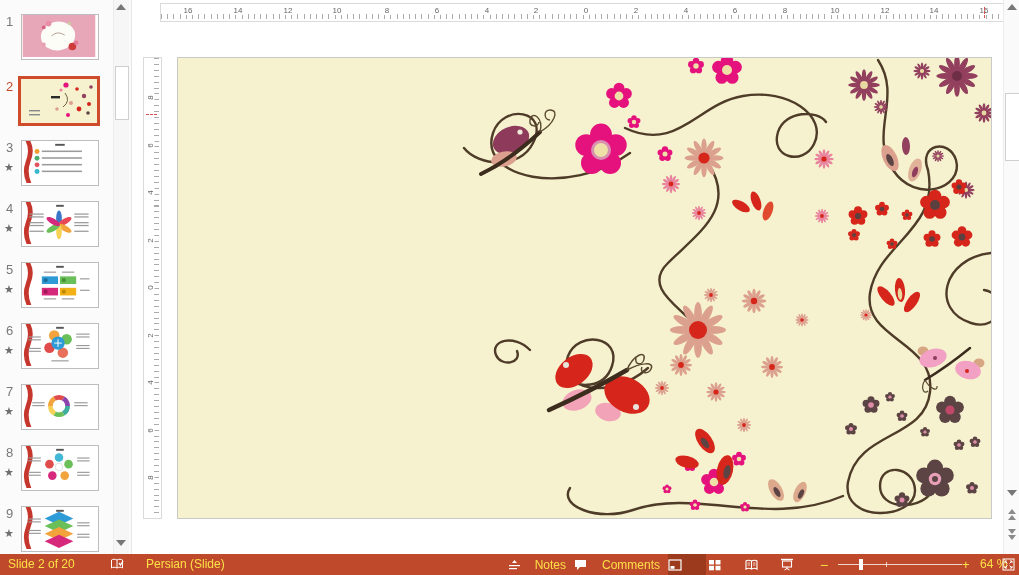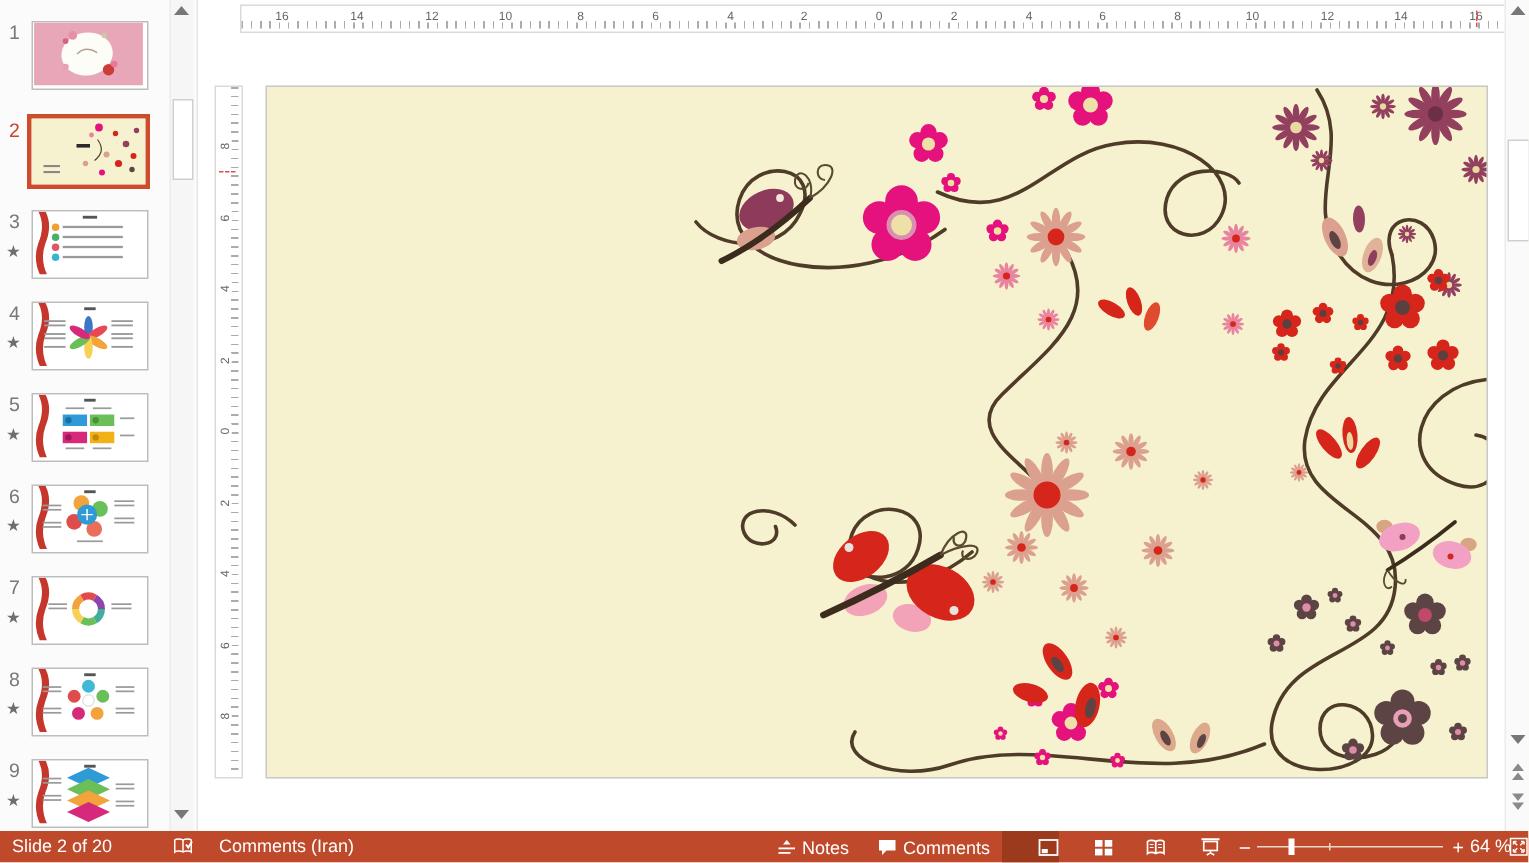--- a/index.html
+++ b/index.html
@@ -38,23 +38,23 @@
   #credits{position:absolute;right:532px;top:378px;text-align:right;direction:rtl;font-size:17px;line-height:37px;
       color:#1a1a1a;font-family:"DejaVu Sans",sans-serif;cursor:text;}
   
   #r-scroll{position:absolute;left:1003px;top:0;width:16px;height:554px;background:#FAFAFA;border-left:1px solid #ECECEC;}
   #r-thumb{position:absolute;left:1px;top:93px;width:13px;height:66px;background:#fff;border:1px solid #CFCFCF;}
   .dbl{position:absolute;left:3px;width:10px;height:14px;}
   .dbl i{display:block;width:0;height:0;margin:1px auto;}
   .dbl .u{border-left:4px solid transparent;border-right:4px solid transparent;border-bottom:5px solid #8A8A8A;}
   .dbl .d{border-left:4px solid transparent;border-right:4px solid transparent;border-top:5px solid #8A8A8A;}
   
-  #status{position:absolute;left:0;top:554px;width:1019px;height:21px;background:#BE4A2B;color:#ffffff;font-size:12px;}
+  #status{position:absolute;left:0;top:554px;width:1019px;height:21px;background:#BE4A2B;color:#fde047;font-size:12px;}
   #status .txt{position:absolute;top:0;line-height:21px;white-space:nowrap;}
-  .sb-btn{position:absolute;top:0;height:21px;display:flex;align-items:center;justify-content:flex-end;cursor:pointer;}
+  .sb-btn{position:absolute;top:0;height:21px;display:flex;align-items:center;justify-content:space-between;cursor:pointer;}
   .sb-btn.active{background:#9C3A1E;}
   #zoom-track{position:absolute;left:838px;top:10px;width:124px;height:1px;background:#EED7CC;cursor:pointer;}
   #zoom-tick{position:absolute;left:886px;top:8px;width:1px;height:5px;background:#EED7CC;}
   #zoom-thumb{position:absolute;left:859px;top:5px;width:4px;height:11px;background:#fff;cursor:pointer;}
 </style>
 </head>
 <body>
 
 <div id="app">
 
@@ -589,21 +589,21 @@
     <div class="txt" style="left:8px">Slide 2 of 20</div>
 
     <div class="sb-btn" style="left:110px;width:20px">
       <svg width="15" height="13" viewBox="0 0 15 13">
         <path d="M7,2 C5.5,1 2.5,1 1.5,2 V10 C2.5,9 5.5,9 7,10 C8.5,9 11.5,9 12.5,10 V2 C11.5,1 8.5,1 7,2 Z" fill="none" stroke="#fff" stroke-width="1"></path>
         <path d="M7,2 V10" stroke="#fff" stroke-width="1"></path>
         <path d="M9,5 l1.5,2 2.5,-4" stroke="#fff" stroke-width="1.3" fill="none"></path>
       </svg>
     </div>
 
-    <div class="txt" style="left:146px">Comments (Iran)</div>
+    <div class="txt" style="left:146px">Persian (Slide)</div>
 
     <div class="sb-btn" style="left:508px;width:58px">
       <svg width="13" height="11" viewBox="0 0 13 11" style="margin-right:4px">
         <path d="M6.5,1 L9,4 H4 Z" fill="#fff"></path>
         <rect x="1" y="6" width="11" height="1.2" fill="#fff"></rect>
         <rect x="1" y="9" width="8" height="1.2" fill="#fff"></rect>
       </svg>
       <span>Notes</span>
     </div>
 

